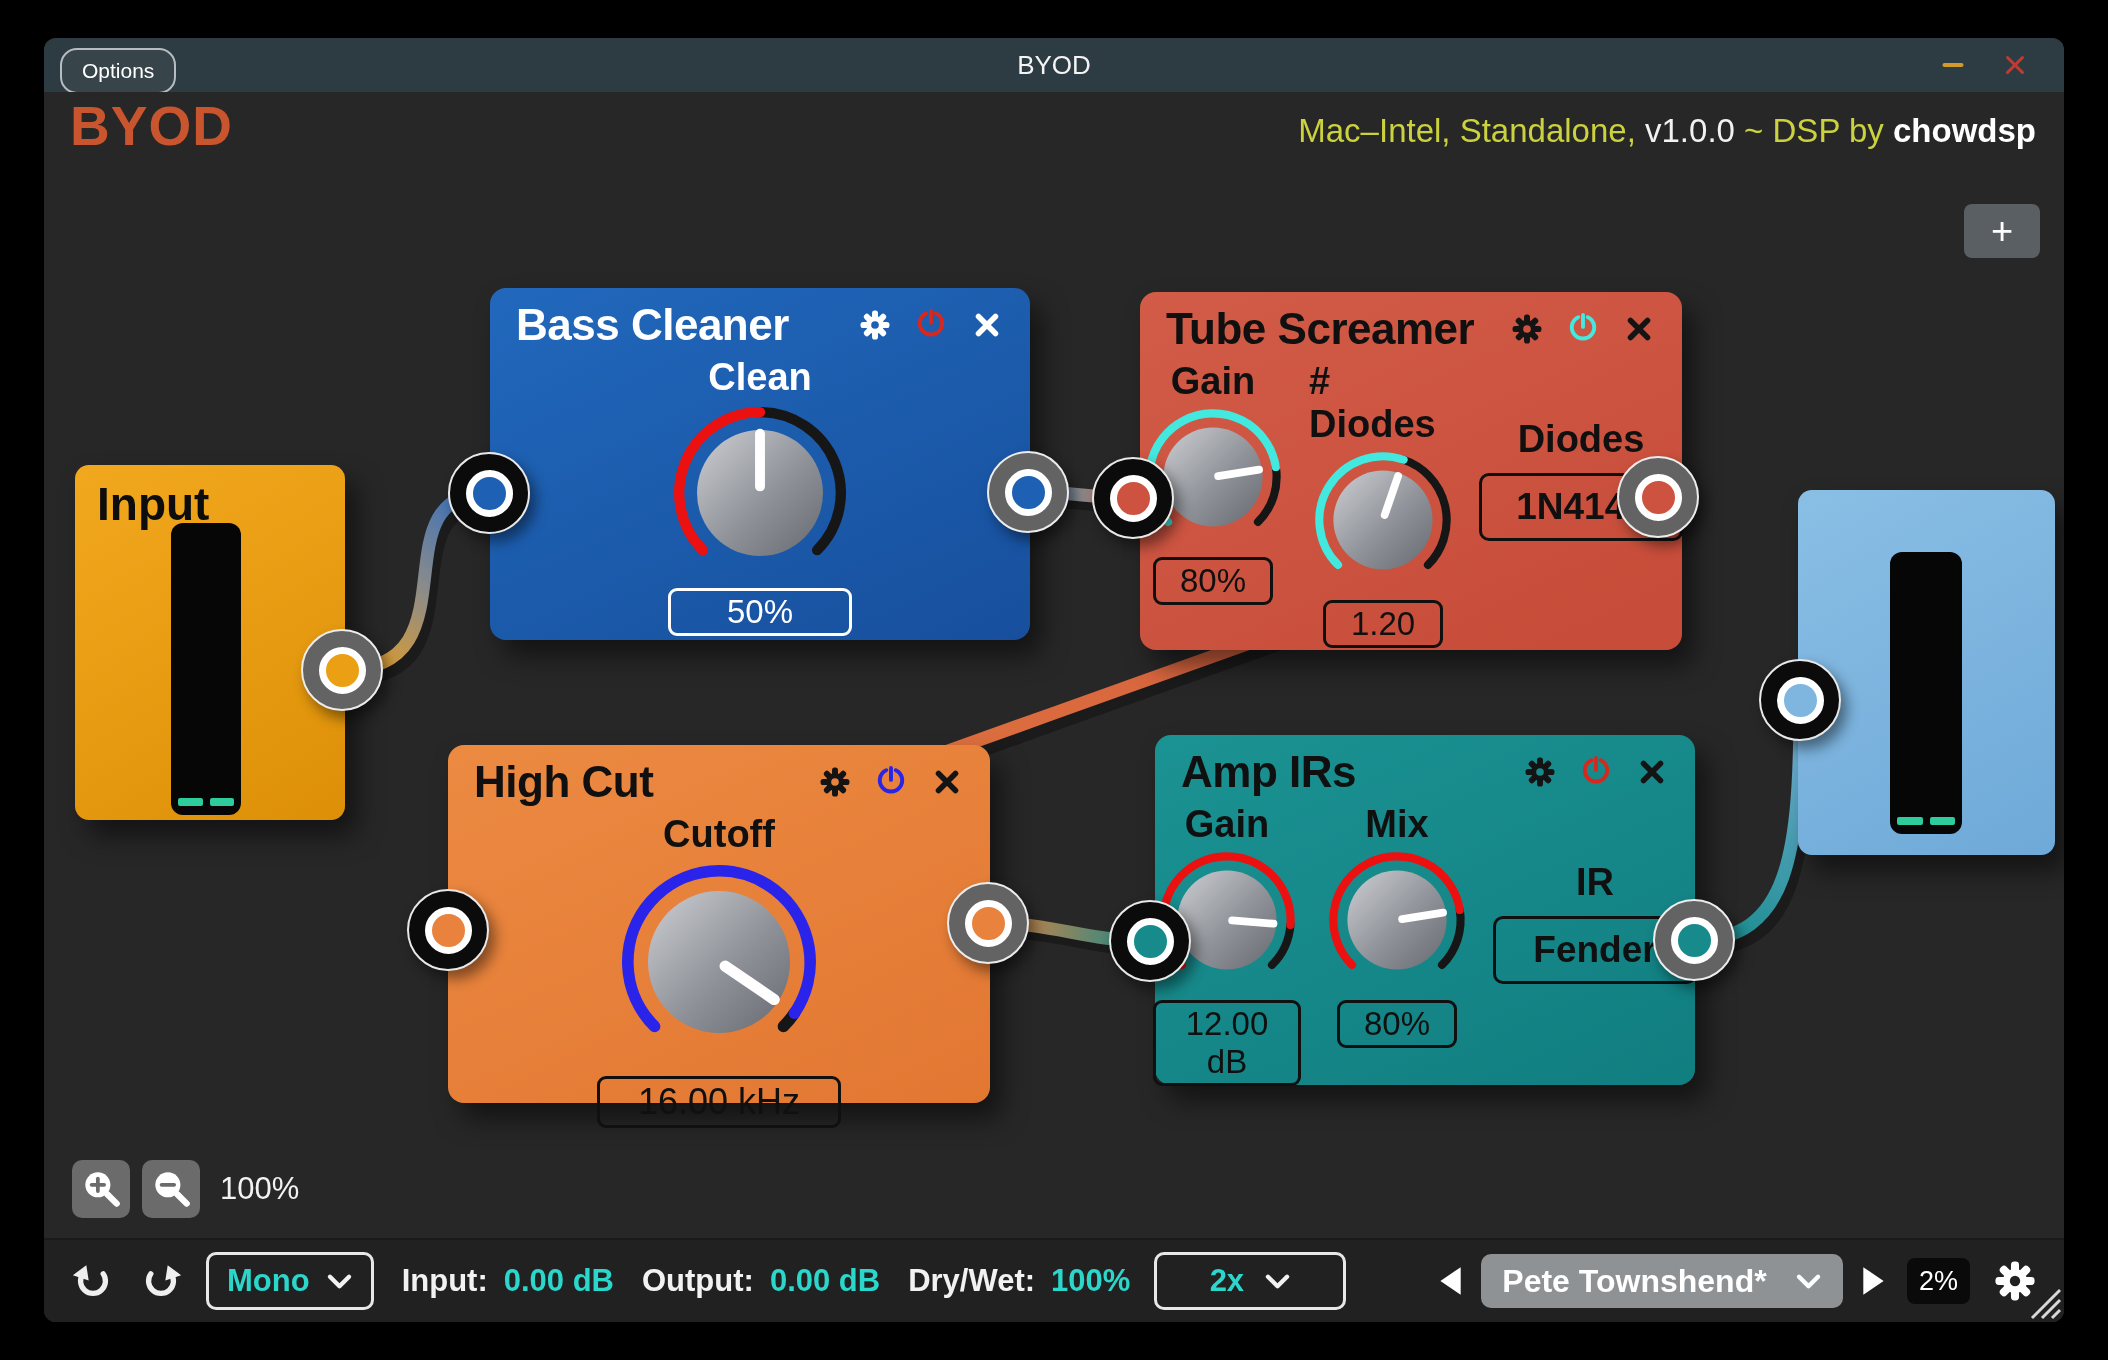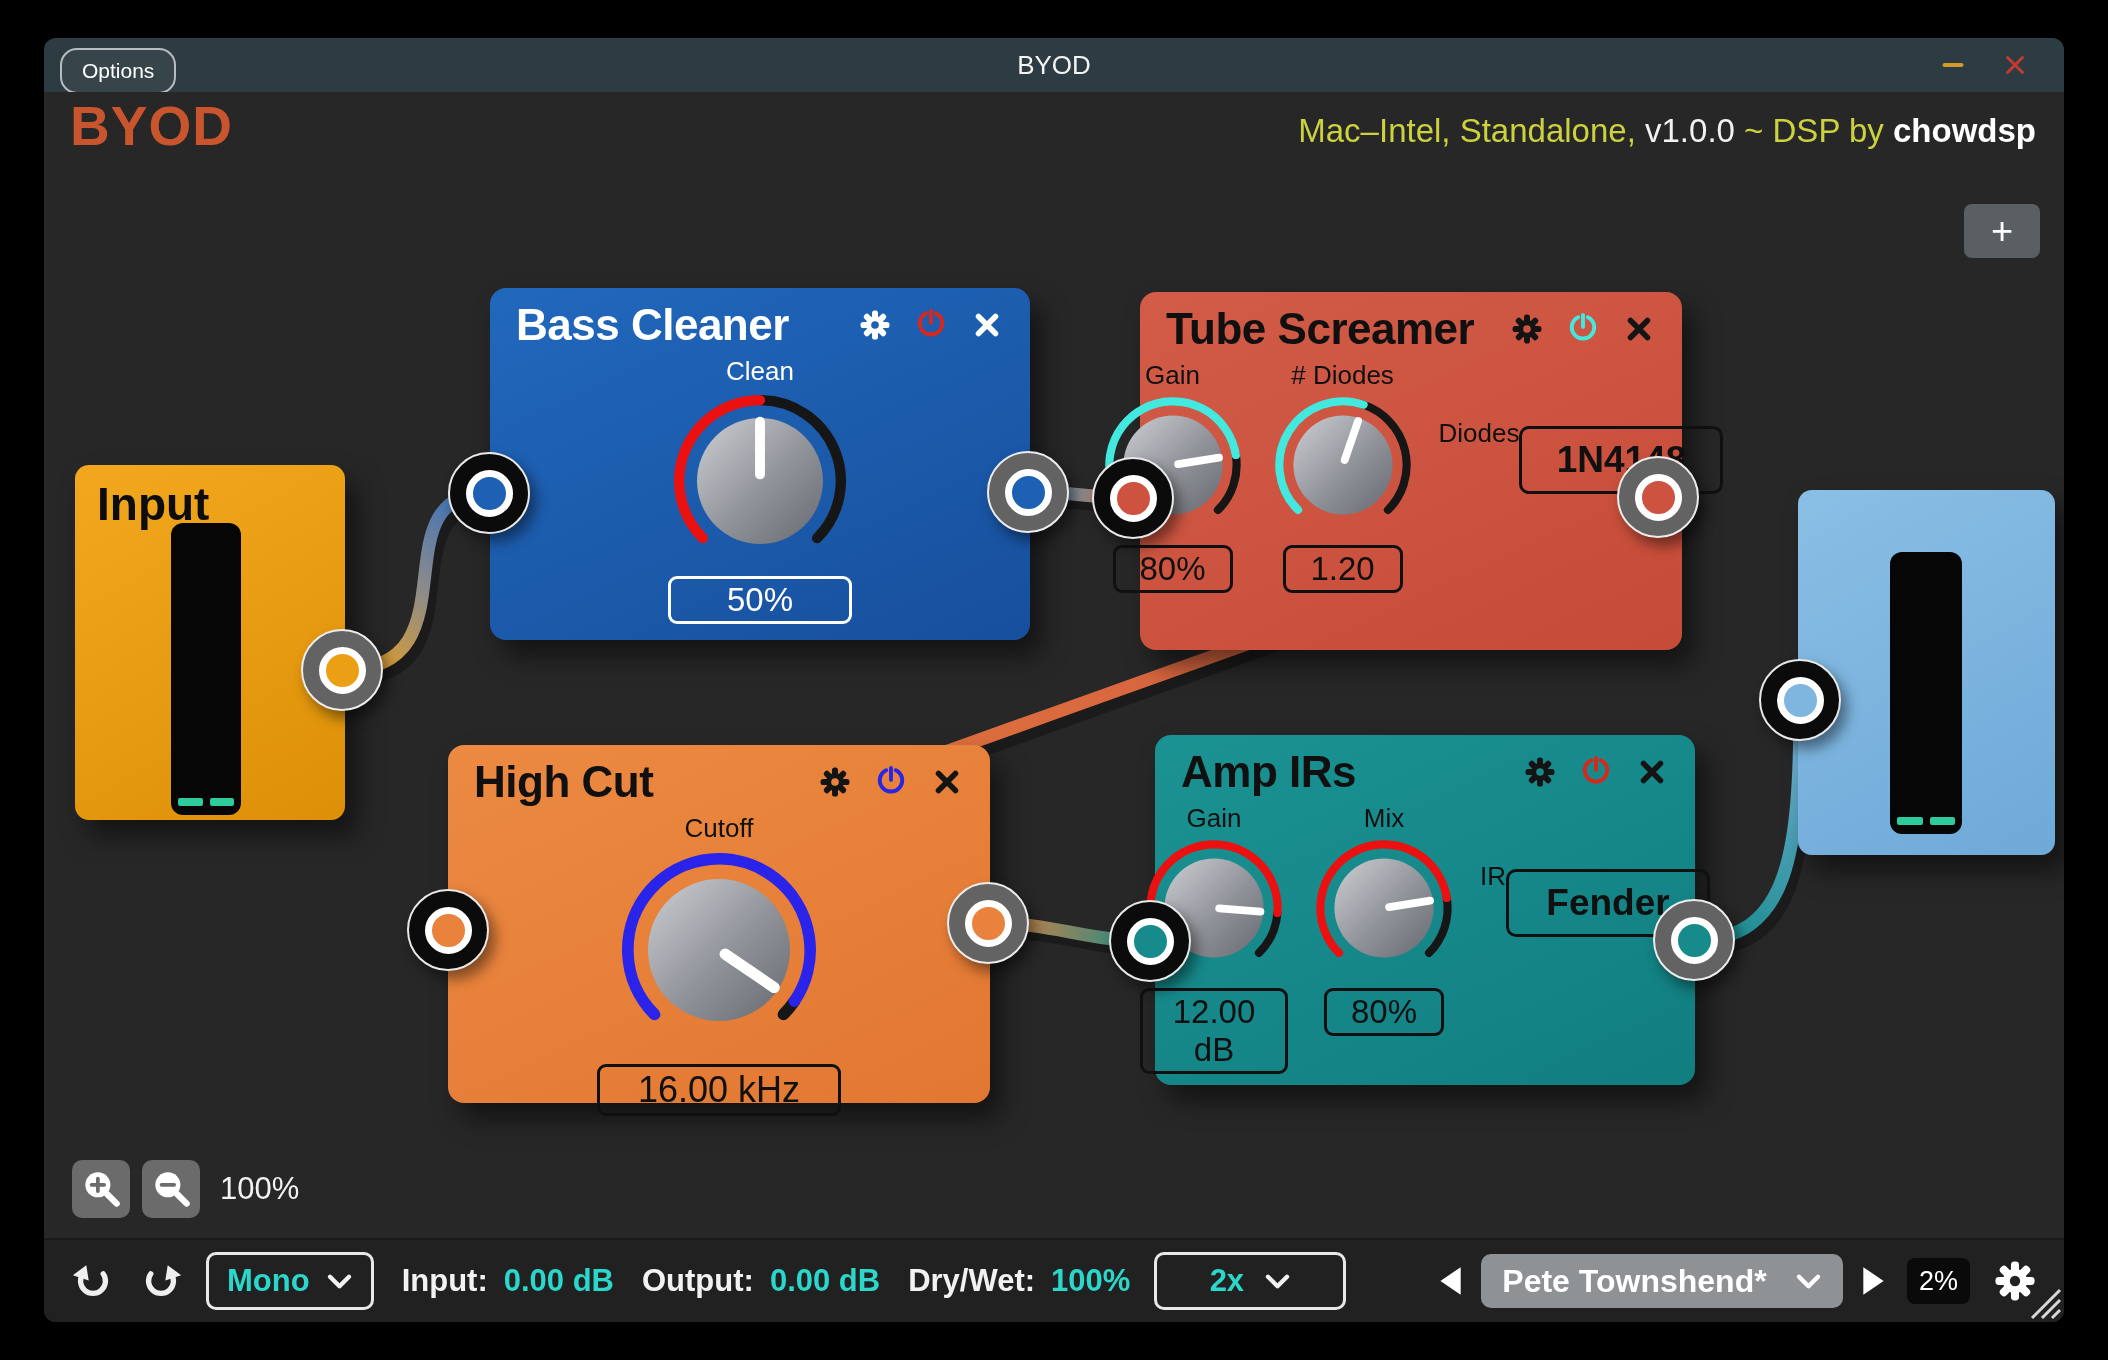--- a/index.html
+++ b/index.html
@@ -28,32 +28,32 @@
   
   .node{position:absolute;z-index:2;border-radius:16px;box-shadow:12px 16px 26px rgba(0,0,0,.5);}
   .nheader{display:flex;align-items:center;padding:12px 26px 0 26px;}
   .ntitle{font-size:44px;font-weight:bold;color:#101010;letter-spacing:-0.5px;}
   .node.light .ntitle{color:#fff;}
   .nicons{margin-left:auto;display:flex;align-items:center;gap:22px;}
   .nicon{width:34px;height:34px;display:block;cursor:pointer;}
   .nicon svg{width:100%;height:100%;display:block;}
   .nbody{display:flex;justify-content:center;align-items:flex-start;gap:22px;padding-top:2px;}
   .param{display:flex;flex-direction:column;align-items:center;}
-  .plabel{font-size:26px;font-weight:normal;color:#101010;margin:4px 0 0;}
+  .plabel{font-size:38px;font-weight:bold;color:#101010;margin:4px 0 0;}
   .node.light .plabel{color:#fff;}
   .knob{width:148px;height:148px;display:block;cursor:pointer;}
   .knob svg{width:100%;height:100%;display:block;}
   .knob.xl{width:188px;height:188px;}
   .knob.xxl{width:212px;height:212px;}
   .vbox{margin-top:6px;border:3px solid #101010;border-radius:9px;color:#101010;font-size:33px;
         padding:2px 14px;min-width:86px;text-align:center;cursor:text;}
   .node.light .vbox{border-color:#fff;color:#fff;}
   .vbox.w2{min-width:150px;margin-top:1px;}
   .vbox.w3{min-width:210px;margin-top:8px;font-size:36px;}
-  .choice{display:flex;align-items:flex-start;margin-top:58px;}
+  .choice{display:flex;flex-direction:column;align-items:center;margin-top:58px;}
   .cbox{margin-top:12px;border:3px solid #101010;border-radius:10px;font-size:37px;font-weight:bold;
         color:#101010;padding:10px 24px;min-width:150px;text-align:center;cursor:pointer;}
   .ionode{position:absolute;z-index:2;border-radius:14px;box-shadow:12px 16px 26px rgba(0,0,0,.5);}
   .iotitle{font-size:46px;font-weight:bold;color:#0d0d0d;padding:12px 0 0 22px;}
   .meter{position:absolute;background:#060606;border-radius:12px;}
   .meter .bars{position:absolute;left:7px;right:7px;bottom:9px;display:flex;gap:7px;}
   .meter .bar{flex:1;height:8px;background:#2ecb9d;border-radius:2px;}
   
   .port{position:absolute;z-index:3;width:78px;height:78px;border-radius:50%;transform:translate(-50%,-50%);
         display:flex;align-items:center;justify-content:center;box-shadow:6px 8px 14px rgba(0,0,0,.45);cursor:crosshair;}

